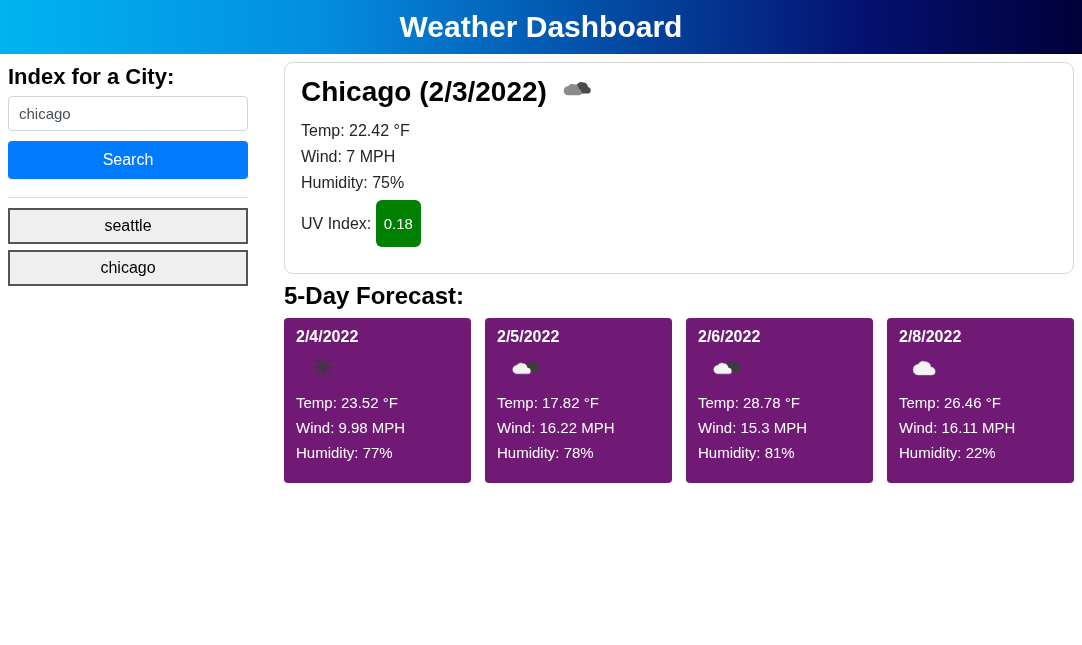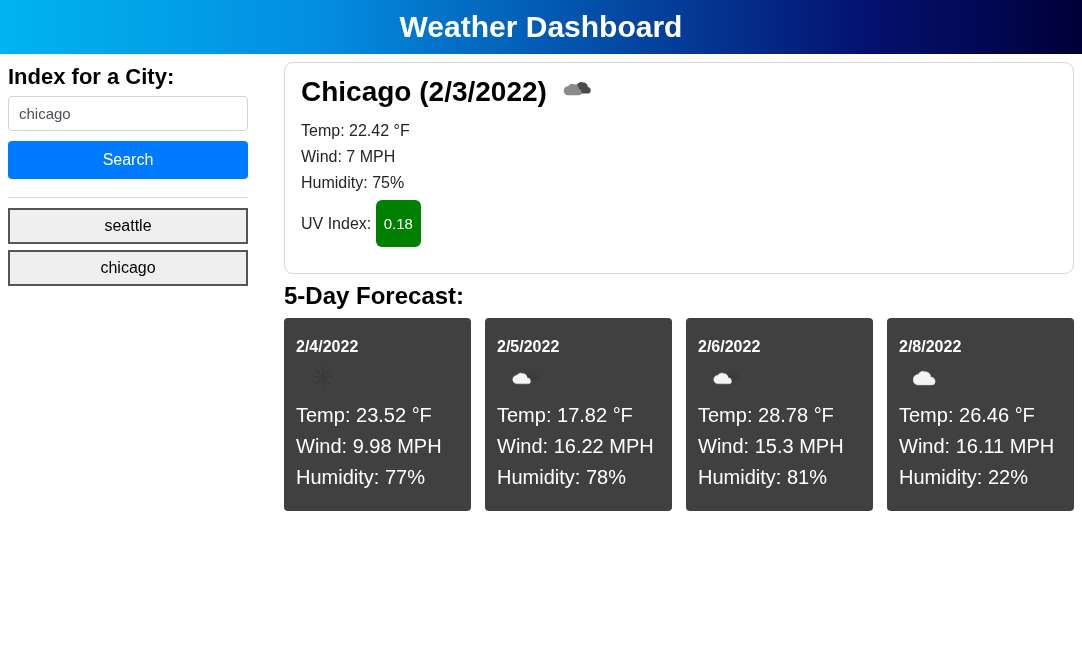--- a/index.html
+++ b/index.html
@@ -106,37 +106,37 @@
     .forecast-title {
       font-size: 24px;
       font-weight: 800;
       margin: 8px 0;
     }
     .forecast-row {
       display: flex;
       gap: 14px;
     }
     .forecast-card {
-      background: #404040;
+      background: #701a75;
       color: #fff;
       border-radius: 4px;
-      padding: 20px 12px 14px 12px;
+      padding: 10px 12px 14px 12px;
       flex: 1;
       min-width: 0;
     }
     .forecast-card h4 {
       font-size: 16px;
       font-weight: 700;
       margin-bottom: 8px;
     }
     .forecast-card .icon-wrap {
       margin: 2px 0 10px 14px;
     }
     .forecast-card p {
-      font-size: 20px;
+      font-size: 15px;
       margin: 8px 0;
       white-space: nowrap;
     }
     .icon-svg {
       display: inline-block;
     }
   </style>
 </head>
 <body>
 

